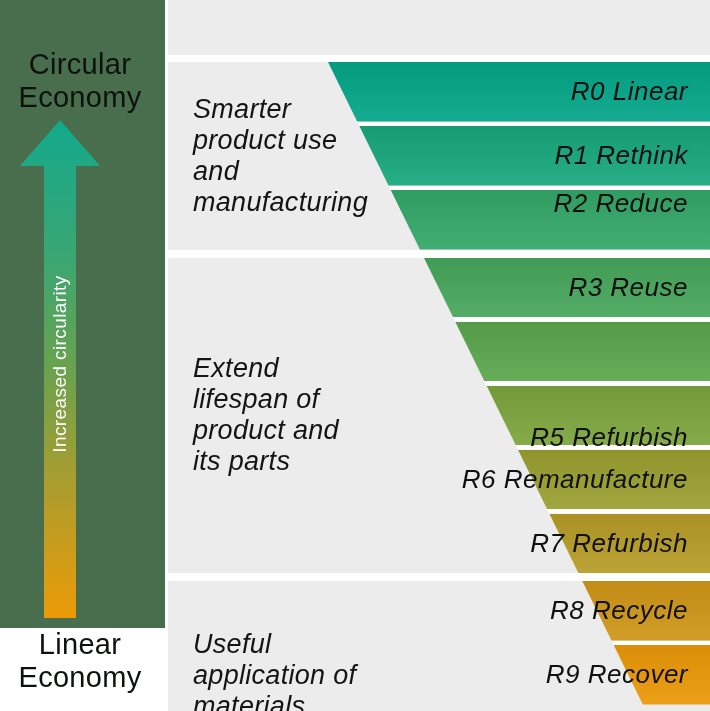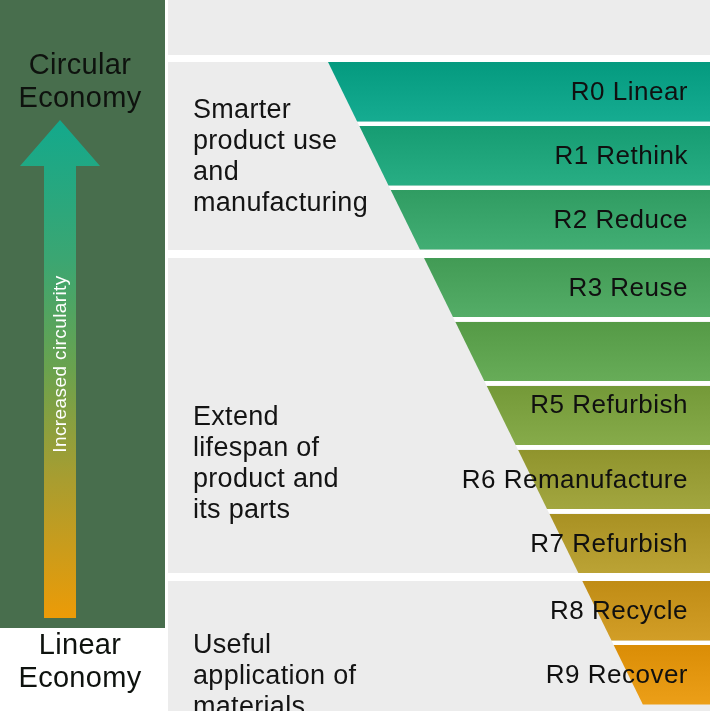--- a/index.html
+++ b/index.html
@@ -27,21 +27,21 @@
                       24px 498px, 24px 46px, 0px 46px);
   }
   #arrow-label {
     position:absolute; left:-54px; top:352px; width:228px; height:24px;
     transform:rotate(-90deg);
     text-align:center; font-size:19px; line-height:24px;
     letter-spacing:0.4px; color:#ffffff;
   }
   
   #right-area {
-    position:absolute; left:168px; top:0; width:542px; height:621px;
+    position:absolute; left:168px; top:0; width:542px; height:621px;font-style:italic;
   }
   #header-band {
     position:absolute; left:0; top:0; width:100%; height:55px;
     background:#ececec; z-index:1;
   }
   #header-title {
     position:absolute; right:22px; top:0; height:55px; line-height:57px;
     font-size:27px; letter-spacing:0.4px; color:#121212;
   }
   .group-bg { position:absolute; left:0; width:100%; background:#ececec; z-index:1; }
@@ -84,34 +84,34 @@
 product use
 and
 manufacturing</div>
       <div class="strategy-bar" style="top: 62px; height: 59.5px; clip-path: polygon(160px 0px, 100% 0px, 100% 100%, 189.155px 100%); background: linear-gradient(rgb(4, 154, 127), rgb(22, 172, 145));"></div>
       <div class="bar-gap" style="top: 121.5px; height: 4.5px; clip-path: polygon(189.155px 0px, 100% 0px, 100% 100%, 191.36px 100%);"></div>
       <div class="strategy-label" style="top: 62px; height: 59.5px; line-height: 59.5px;">R0 Linear</div>
       <div class="strategy-bar" style="top: 126px; height: 59.5px; clip-path: polygon(191.36px 0px, 100% 0px, 100% 100%, 220.515px 100%); background: linear-gradient(rgb(22, 156, 114), rgb(40, 174, 132));"></div>
       <div class="bar-gap" style="top: 185.5px; height: 4.5px; clip-path: polygon(220.515px 0px, 100% 0px, 100% 100%, 222.72px 100%);"></div>
       <div class="strategy-label" style="top: 126px; height: 59.5px; line-height: 59.5px;">R1 Rethink</div>
       <div class="strategy-bar" style="top: 190px; height: 59.5px; clip-path: polygon(222.72px 0px, 100% 0px, 100% 100%, 251.875px 100%); background: linear-gradient(rgb(48, 156, 98), rgb(66, 174, 116));"></div>
-      <div class="strategy-label" style="top: 190px; height: 59.5px; line-height: 59.5px; text-align: center;">R2 Reduce</div>
+      <div class="strategy-label" style="top: 174px; height: 59.5px; line-height: 59.5px; text-align: center;">R2 Reduce</div>
       <div class="group-bg" style="top: 257.5px; height: 315.5px;"></div>
-      <div class="group-label" style="top: 353.25px; height: 124px; margin-top: 48px;">Extend
+      <div class="group-label" style="top: 353.25px; height: 124px;">Extend
 lifespan of
 product and
 its parts</div>
       <div class="strategy-bar" style="top: 257.5px; height: 59.5px; clip-path: polygon(255.795px 0px, 100% 0px, 100% 100%, 284.95px 100%); background: linear-gradient(rgb(66, 155, 85), rgb(84, 173, 103));"></div>
       <div class="bar-gap" style="top: 317px; height: 4.5px; clip-path: polygon(284.95px 0px, 100% 0px, 100% 100%, 287.155px 100%);"></div>
       <div class="strategy-label" style="top: 257.5px; height: 59.5px; line-height: 59.5px;">R3 Reuse</div>
       <div class="strategy-bar" style="top: 321.5px; height: 59.5px; clip-path: polygon(287.155px 0px, 100% 0px, 100% 100%, 316.31px 100%); background: linear-gradient(rgb(85, 154, 70), rgb(103, 172, 88));"></div>
       <div class="bar-gap" style="top: 381px; height: 4.5px; clip-path: polygon(316.31px 0px, 100% 0px, 100% 100%, 318.515px 100%);"></div>
       <div class="strategy-bar" style="top: 385.5px; height: 59.5px; clip-path: polygon(318.515px 0px, 100% 0px, 100% 100%, 347.67px 100%); background: linear-gradient(rgb(116, 153, 56), rgb(134, 171, 74));"></div>
       <div class="bar-gap" style="top: 445px; height: 4.5px; clip-path: polygon(347.67px 0px, 100% 0px, 100% 100%, 349.875px 100%);"></div>
-      <div class="strategy-label" style="top: 375px; height: 59.5px; line-height: 59.5px;">R5 Refurbish</div>
+      <div class="strategy-label" style="top: 408px; height: 59.5px; line-height: 59.5px;">R5 Refurbish</div>
       <div class="strategy-bar" style="top: 449.5px; height: 59.5px; clip-path: polygon(349.875px 0px, 100% 0px, 100% 100%, 379.03px 100%); background: linear-gradient(rgb(144, 148, 45), rgb(162, 166, 63));"></div>
       <div class="bar-gap" style="top: 509px; height: 4.5px; clip-path: polygon(379.03px 0px, 100% 0px, 100% 100%, 381.235px 100%);"></div>
       <div class="strategy-label" style="top: 449.5px; height: 59.5px; line-height: 59.5px;">R6 Remanufacture</div>
       <div class="strategy-bar" style="top: 513.5px; height: 59.5px; clip-path: polygon(381.235px 0px, 100% 0px, 100% 100%, 410.39px 100%); background: linear-gradient(rgb(169, 145, 35), rgb(187, 163, 53));"></div>
       <div class="strategy-label" style="top: 513.5px; height: 59.5px; line-height: 59.5px;">R7 Refurbish</div>
       <div class="group-bg" style="top: 581px; height: 130px;"></div>
       <div class="group-label" style="top: 599.5px; height: 93px; margin-top: 29px;">Useful
 application of
 materials</div>
       <div class="strategy-bar" style="top: 581px; height: 59.5px; clip-path: polygon(414.31px 0px, 100% 0px, 100% 100%, 443.465px 100%); background: linear-gradient(rgb(192, 140, 21), rgb(210, 158, 39));"></div>

